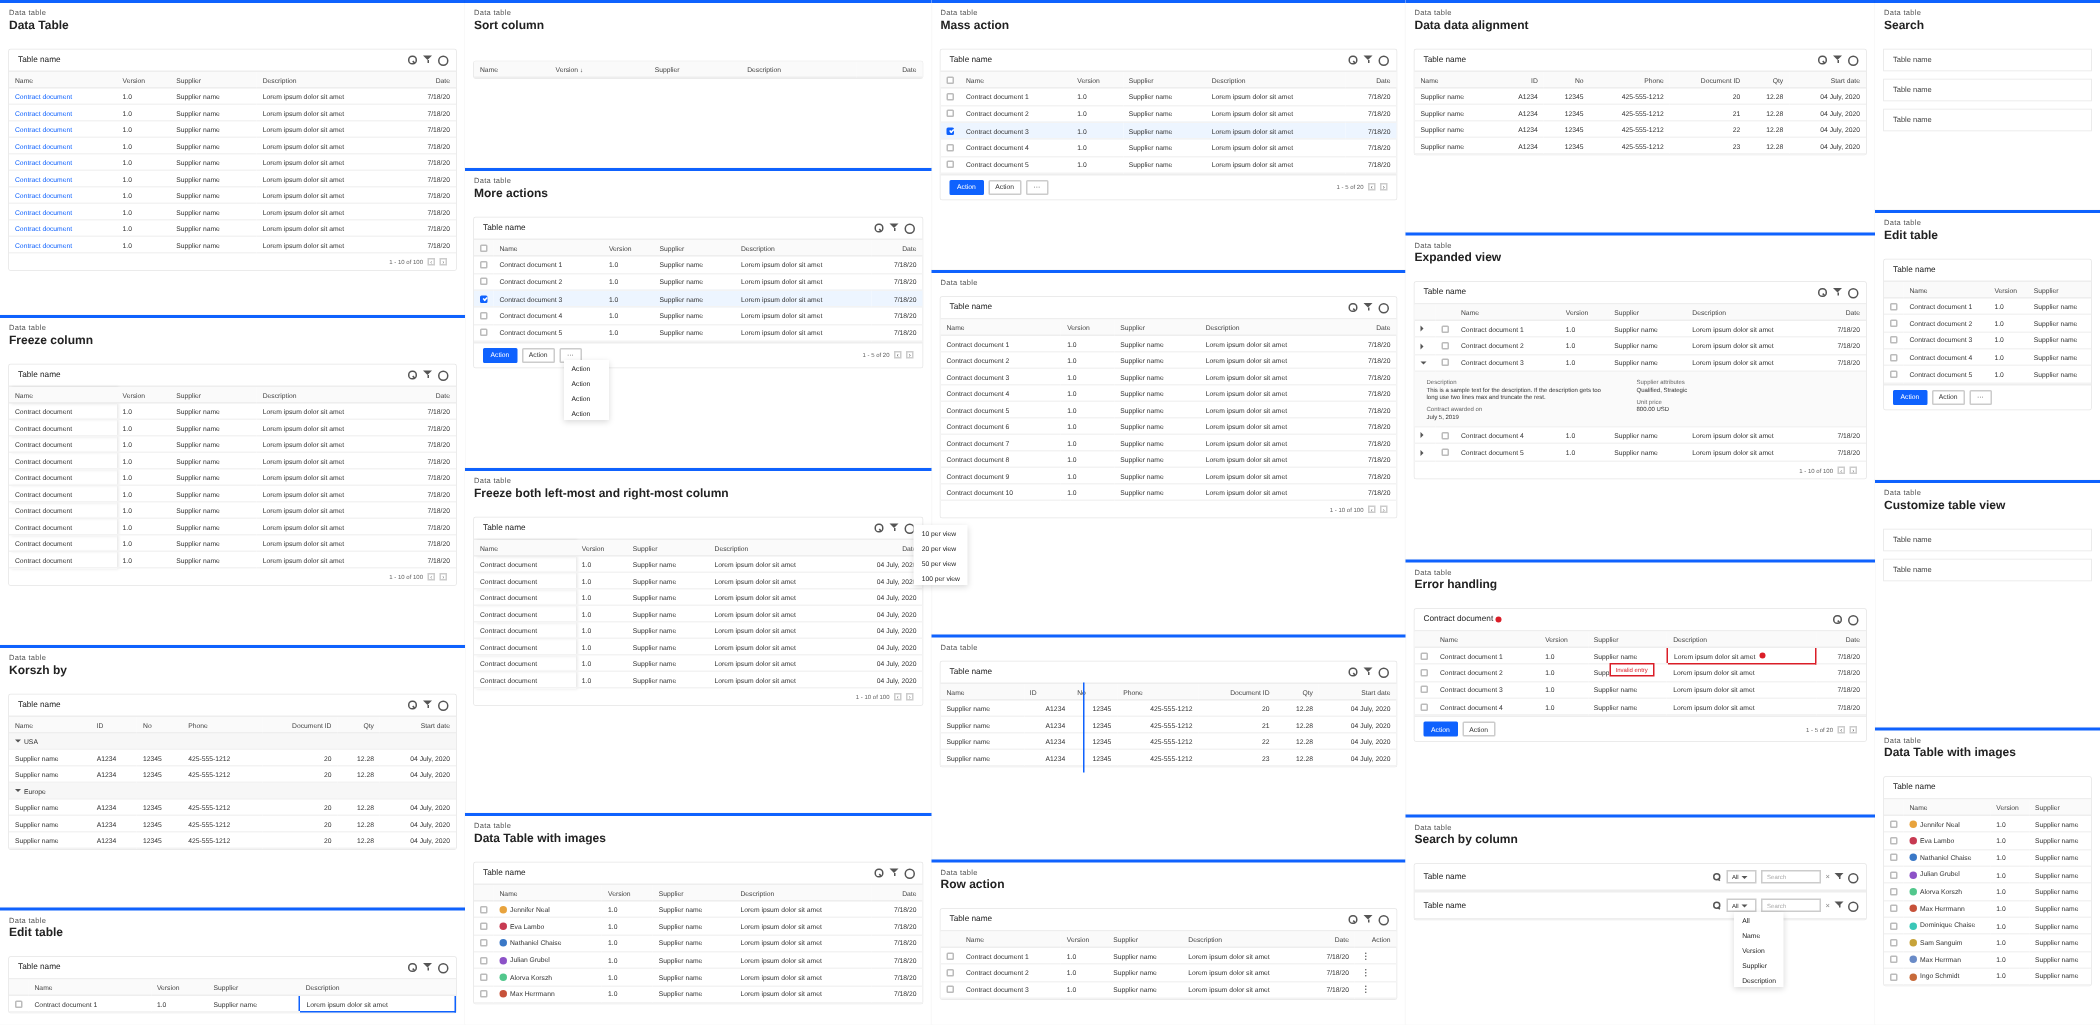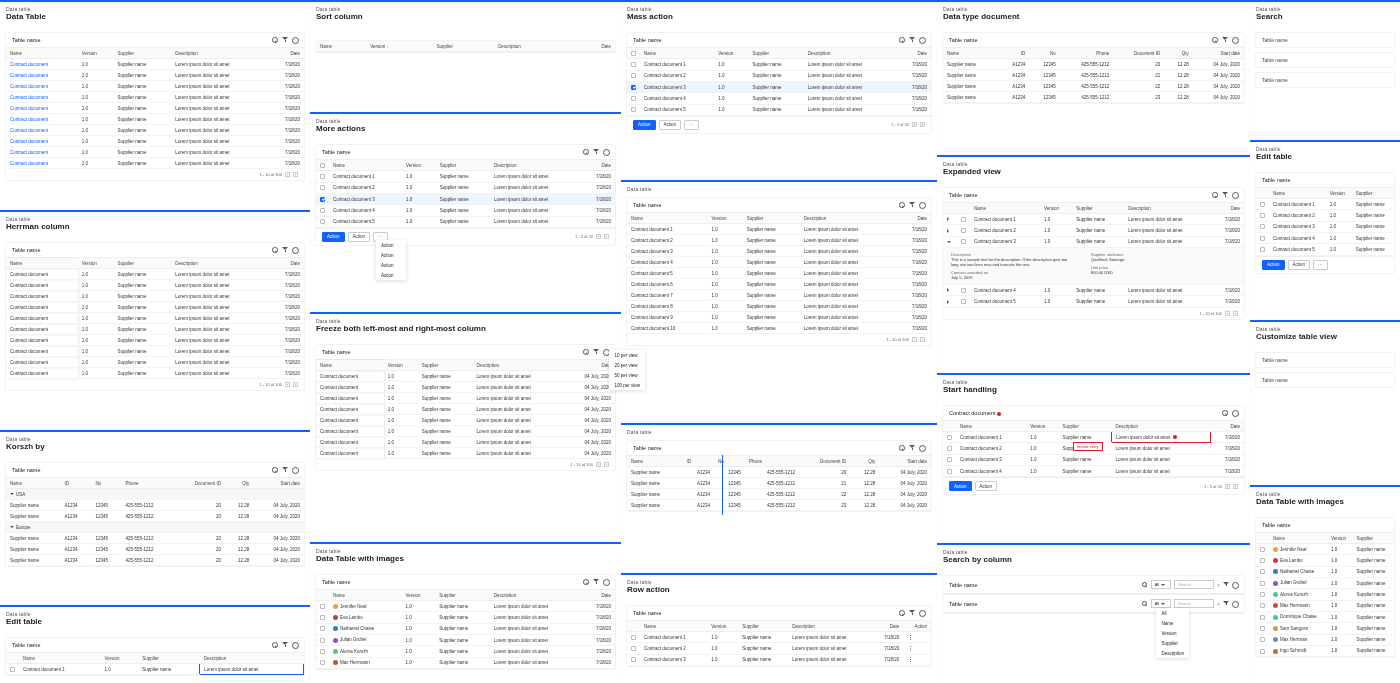--- a/index.html
+++ b/index.html
@@ -250,21 +250,21 @@
       <th>Description</th>
       <th class="right">Date</th>
     </tr>
           </thead>
         </table>
   </div>
 </div>
 
 <div class="card" style="left:937px;top:0;width:313px;height:155px">
   <div class="card-label">Data table</div>
-  <div class="card-title">Data type document</div>
+  <div class="card-title">Data data alignment</div>
   <div class="tbl-wrap">
     <div class="tbl-head">
       <span class="tbl-title">Table name</span>
       <span class="tbl-tools">
         <span class="ico ico-search"></span>
         <span class="ico ico-filter"></span>
         <span class="ico ico-settings"></span>
       </span>
     </div>
     <table>
@@ -408,21 +408,21 @@
       <div>Action</div>
       <div>Action</div>
       <div>Action</div>
       <div>Action</div>
     </div>
   </div>
 </div>
 
 <div class="card" style="left:0;top:210px;width:310px;height:220px">
   <div class="card-label">Data table</div>
-  <div class="card-title">Herrman column</div>
+  <div class="card-title">Freeze column</div>
   <div class="tbl-wrap">
     <div class="tbl-head">
       <span class="tbl-title">Table name</span>
       <span class="tbl-tools">
         <span class="ico ico-search"></span>
         <span class="ico ico-filter"></span>
         <span class="ico ico-settings"></span>
       </span>
     </div>
     <table>
@@ -870,21 +870,21 @@
 
 <div class="card" style="left:1250px;top:320px;width:150px;height:165px">
   <div class="card-label">Data table</div>
   <div class="card-title">Customize table view</div>
   <div class="stub">Table name</div>
   <div class="stub">Table name</div>
 </div>
 
 <div class="card" style="left:937px;top:373px;width:313px;height:170px">
   <div class="card-label">Data table</div>
-  <div class="card-title">Start handling</div>
+  <div class="card-title">Error handling</div>
   <div class="tbl-wrap" style="position:relative">
     <div class="tbl-head">
       <span class="tbl-title"><span>Contract document</span><span class="err-dot"></span></span>
       <span class="tbl-tools">
         <span class="ico ico-search"></span>
         <span class="ico ico-settings"></span>
       </span>
     </div>
     <table>
           <thead>

